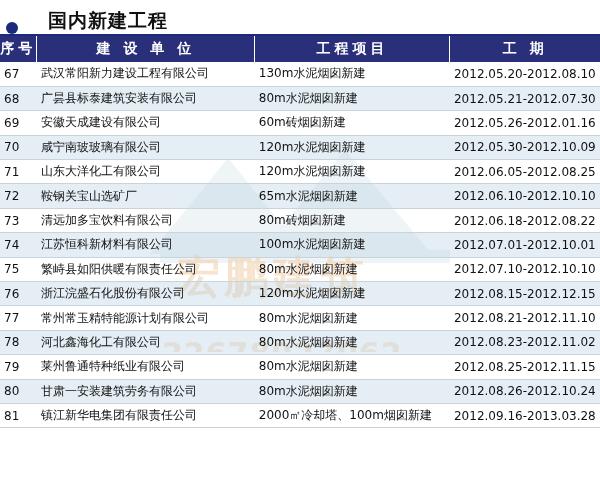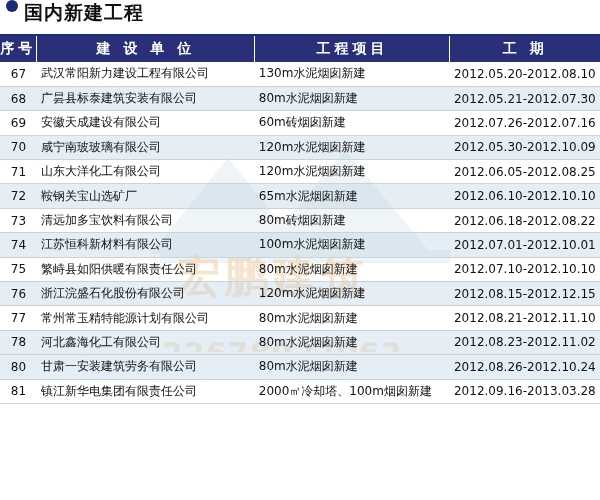--- a/index.html
+++ b/index.html
@@ -57,23 +57,24 @@
     font-family: "DejaVu Sans", sans-serif;
     white-space: nowrap;
   }
 
   
   .title-bar {
     position: relative;
     z-index: 10;
     height: 36px;
     display: flex;
-    align-items: flex-start;
+    align-items: flex-end;
     padding-left: 6px;
     border-bottom: 2px solid #1b2a7a;
+    gap: 24px;
   }
   .bullet {
     width: 12px; height: 12px;
     border-radius: 50%;
     background: #1b2a7a;
     margin-right: 6px;
     flex: 0 0 auto;
   }
   .title-text {
     font-size: 19px;
@@ -113,21 +114,21 @@
     font-family: "DejaVu Sans", sans-serif;
     padding: 0 4px;
     border-bottom: 1px solid #c9d3da;
     background: transparent;
     white-space: nowrap;
     overflow: hidden;
   }
   tr.alt td { background: rgba(219,232,240,0.72); }
   tr.norm td { background: rgba(255,255,255,0.55); }
 
-  td.c-no   { width: 36px;  text-align: center; }
+  td.c-no   { width: 36px;  }
   td.c-unit { width: 212px; text-align: left; padding-left: 8px; }
   td.c-proj { width: 190px; text-align: left; }
   td.c-date { width: 162px; }
 
   th.c-no   { width: 36px; }
   th.c-unit { width: 212px; }
   th.c-proj { width: 190px; }
   th.c-date { width: 146px; }
 </style>
 </head>
@@ -167,21 +168,21 @@
         <tr class="alt">
           <td class="c-no">68</td>
           <td class="c-unit">广昙县标泰建筑安装有限公司</td>
           <td class="c-proj">80m水泥烟囱新建</td>
           <td class="c-date">2012.05.21-2012.07.30</td>
         </tr>
         <tr class="norm">
           <td class="c-no">69</td>
           <td class="c-unit">安徽天成建设有限公司</td>
           <td class="c-proj">60m砖烟囱新建</td>
-          <td class="c-date">2012.07.26-2012.07.16</td>
+          <td class="c-date">2012.05.26-2012.01.16</td>
         </tr>
         <tr class="alt">
           <td class="c-no">70</td>
           <td class="c-unit">咸宁南玻玻璃有限公司</td>
           <td class="c-proj">120m水泥烟囱新建</td>
           <td class="c-date">2012.05.30-2012.10.09</td>
         </tr>
         <tr class="norm">
           <td class="c-no">71</td>
           <td class="c-unit">山东大洋化工有限公司</td>
@@ -223,20 +224,26 @@
           <td class="c-unit">常州常玉精特能源计划有限公司</td>
           <td class="c-proj">80m水泥烟囱新建</td>
           <td class="c-date">2012.08.21-2012.11.10</td>
         </tr>
         <tr class="alt">
           <td class="c-no">78</td>
           <td class="c-unit">河北鑫海化工有限公司</td>
           <td class="c-proj">80m水泥烟囱新建</td>
           <td class="c-date">2012.08.23-2012.11.02</td>
         </tr>
+        <tr class="norm">
+          <td class="c-no">79</td>
+          <td class="c-unit">莱州鲁通特种纸业有限公司</td>
+          <td class="c-proj">80m水泥烟囱新建</td>
+          <td class="c-date">2012.08.25-2012.11.15</td>
+        </tr>
         <tr class="alt">
           <td class="c-no">80</td>
           <td class="c-unit">甘肃一安装建筑劳务有限公司</td>
           <td class="c-proj">80m水泥烟囱新建</td>
           <td class="c-date">2012.08.26-2012.10.24</td>
         </tr>
         <tr class="norm">
           <td class="c-no">81</td>
           <td class="c-unit">镇江新华电集团有限责任公司</td>
           <td class="c-proj">2000㎡冷却塔、100m烟囱新建</td>

